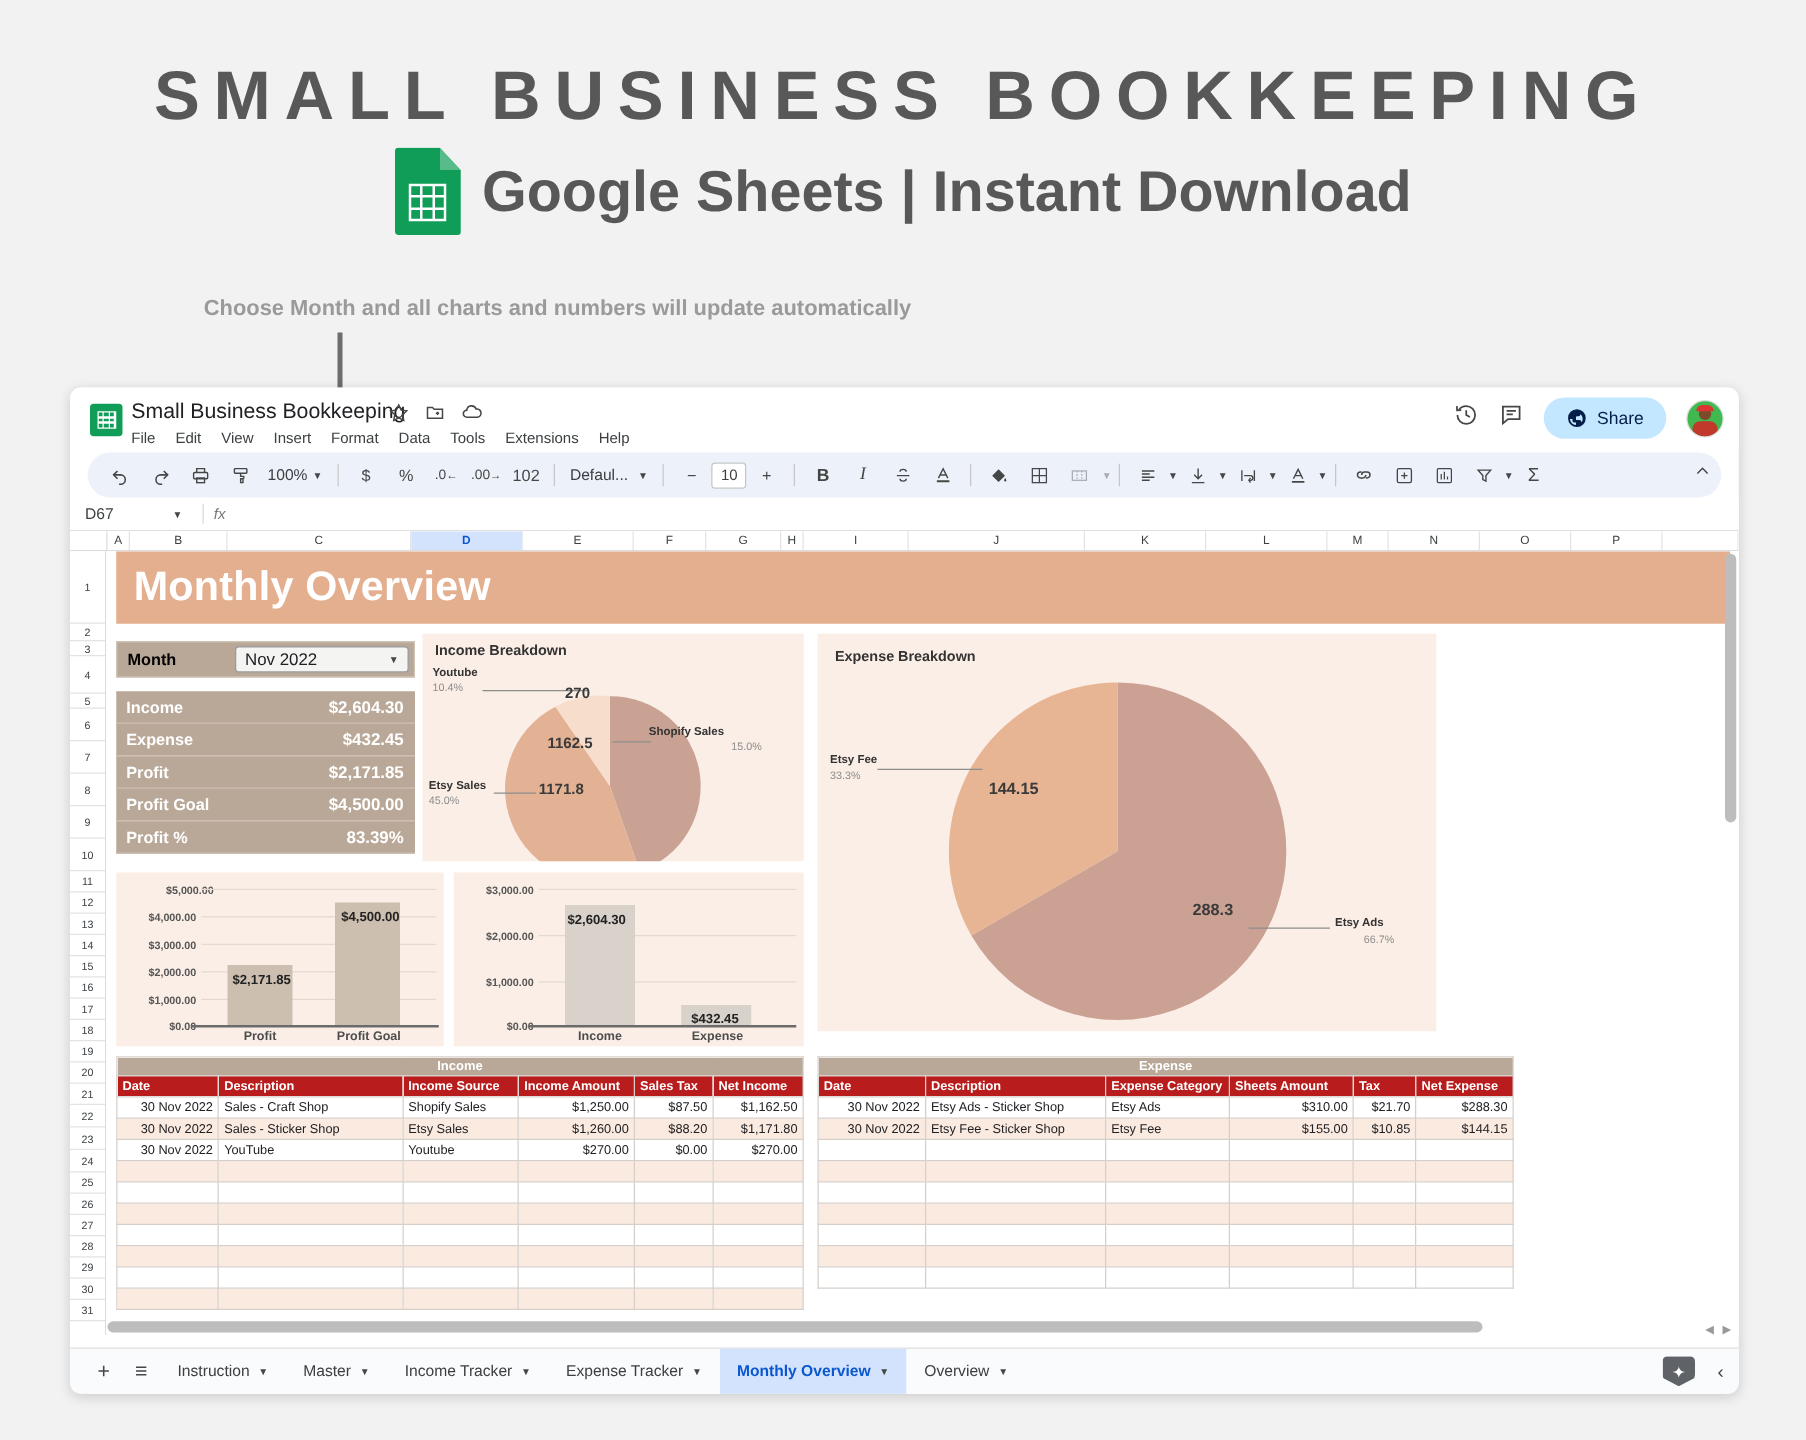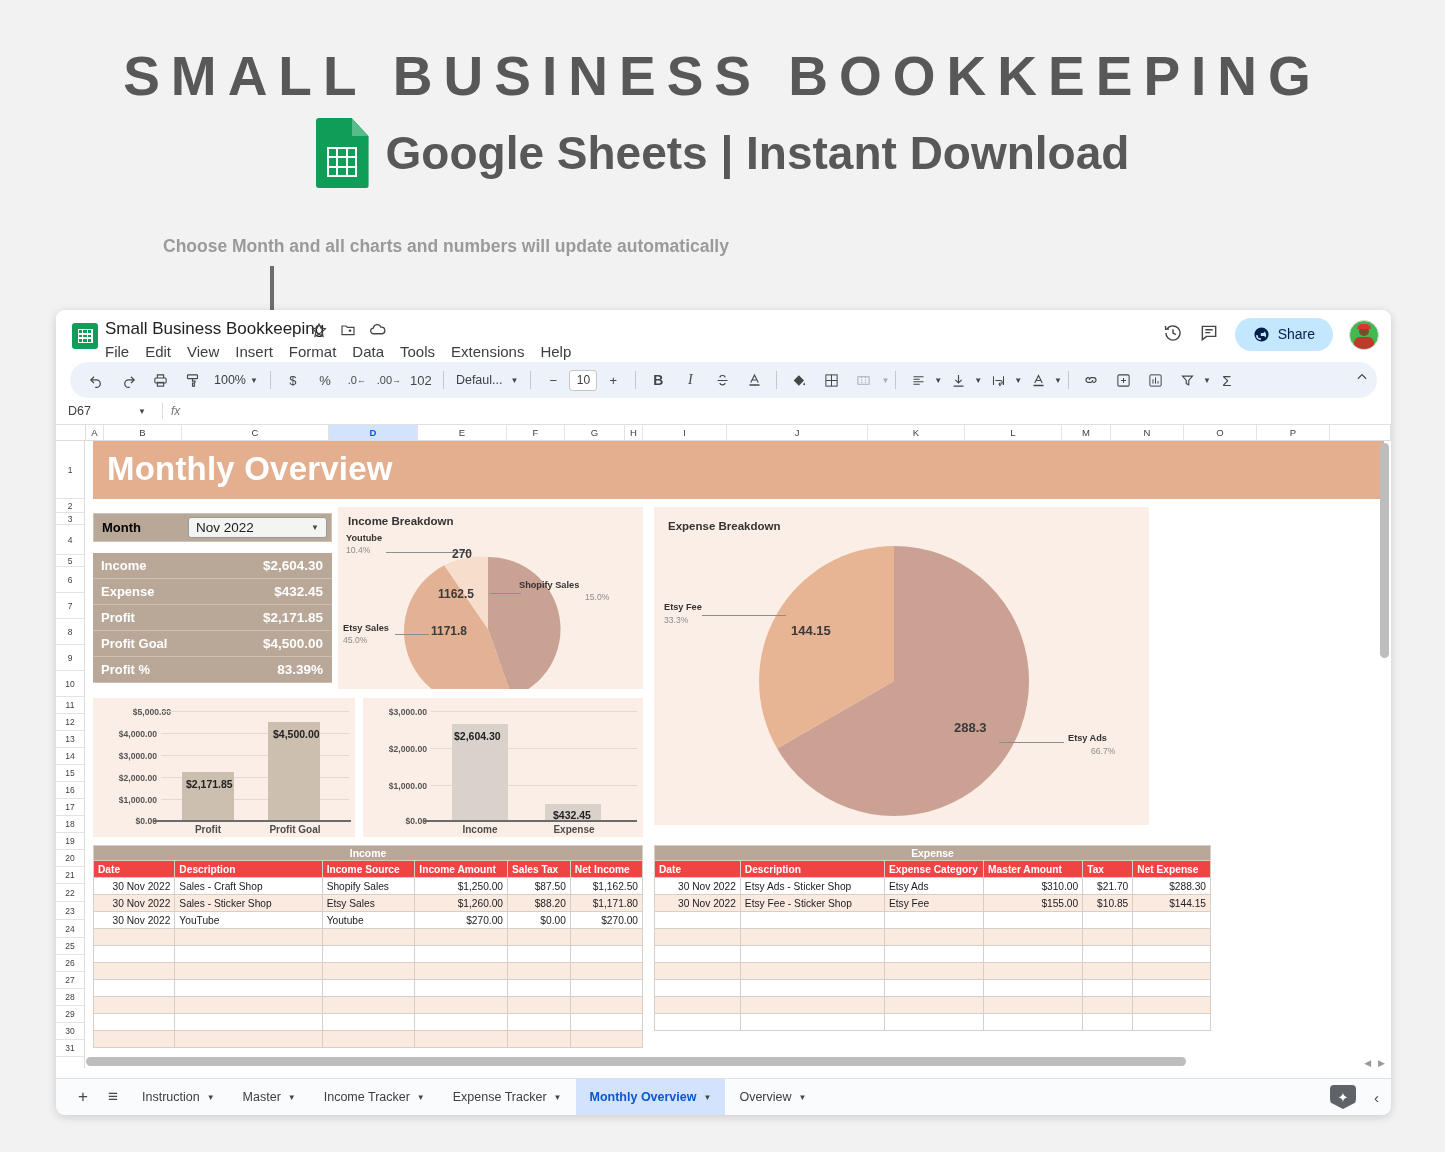--- a/index.html
+++ b/index.html
@@ -83,21 +83,21 @@
   .doc-title{
     position:absolute;left:49px;top:9px;font-size:17px;color:#202124;
   }
   .title-icons{
     position:absolute;left:255px;top:11px;display:flex;gap:13px;align-items:center;
   }
   .title-icons svg{display:block;}
   .menubar{
     position:absolute;left:49px;top:33px;display:flex;gap:16px;
   }
-  .menubar span{font-size:15px;color:#3c4043;cursor:default;}
+  .menubar span{font-size:12px;color:#3c4043;cursor:default;}
   .tb-right{
     position:absolute;right:12px;top:8px;display:flex;align-items:center;gap:16px;
   }
   .share-btn{
     display:flex;gap:8px;
     background:#c2e7ff;border-radius:18px;
     padding:8px 18px;font-size:14px;color:#041e49;font-weight:500;
   }
   .avatar{
     width:28px;height:28px;border-radius:50%;
@@ -214,21 +214,21 @@
   .dtable{position:absolute;border-collapse:collapse;table-layout:fixed;background:#fff;}
   .dtable td,.dtable th{
     border:1px solid #d6cfc9;font-size:10.2px;color:#202124;
     height:17px;padding:0 4px;box-sizing:border-box;overflow:hidden;
     white-space:nowrap;font-weight:normal;
   }
   .dtable .tbl-title{
     background:#b9a898;color:#fff;font-weight:bold;text-align:center;font-size:10.4px;height:15px;
   }
   .dtable .hdr td{
-    background:#ef4444;color:#fff;font-weight:bold;font-size:10.2px;height:17px;
+    background:#b91c1c;color:#fff;font-weight:bold;font-size:10.2px;height:17px;
   }
   .dtable tr.alt td{background:#fbeae0;}
   .dtable tr.blank td{height:17px;}
   .num{text-align:right;}
 
   
   .vscroll{position:absolute;right:2px;top:18px;width:9px;height:600px;}
   .vscroll .thumb{position:absolute;top:0;left:0;width:9px;height:215px;background:#bdbdbd;border-radius:5px;}
   .hscroll{position:absolute;left:30px;right:30px;bottom:2px;height:9px;}
   .hscroll .thumb{position:absolute;left:0;top:0;width:1100px;height:9px;background:#bdbdbd;border-radius:5px;}
@@ -813,21 +813,21 @@
               <col style="width:76px">
             </colgroup>
           <tbody>
             <tr>
               <td class="tbl-title" colspan="6">Expense</td>
             </tr>
             <tr class="hdr">
               <td>Date</td>
               <td>Description</td>
               <td>Expense Category</td>
-              <td>Master Amount</td>
+              <td>Sheets Amount</td>
               <td>Tax</td>
               <td>Net Expense</td>
             </tr>
             <tr>
               <td class="num">30 Nov 2022</td>
               <td>Etsy Ads - Sticker Shop</td>
               <td>Etsy Ads</td>
               <td class="num">$310.00</td>
               <td class="num">$21.70</td>
               <td class="num">$288.30</td>

